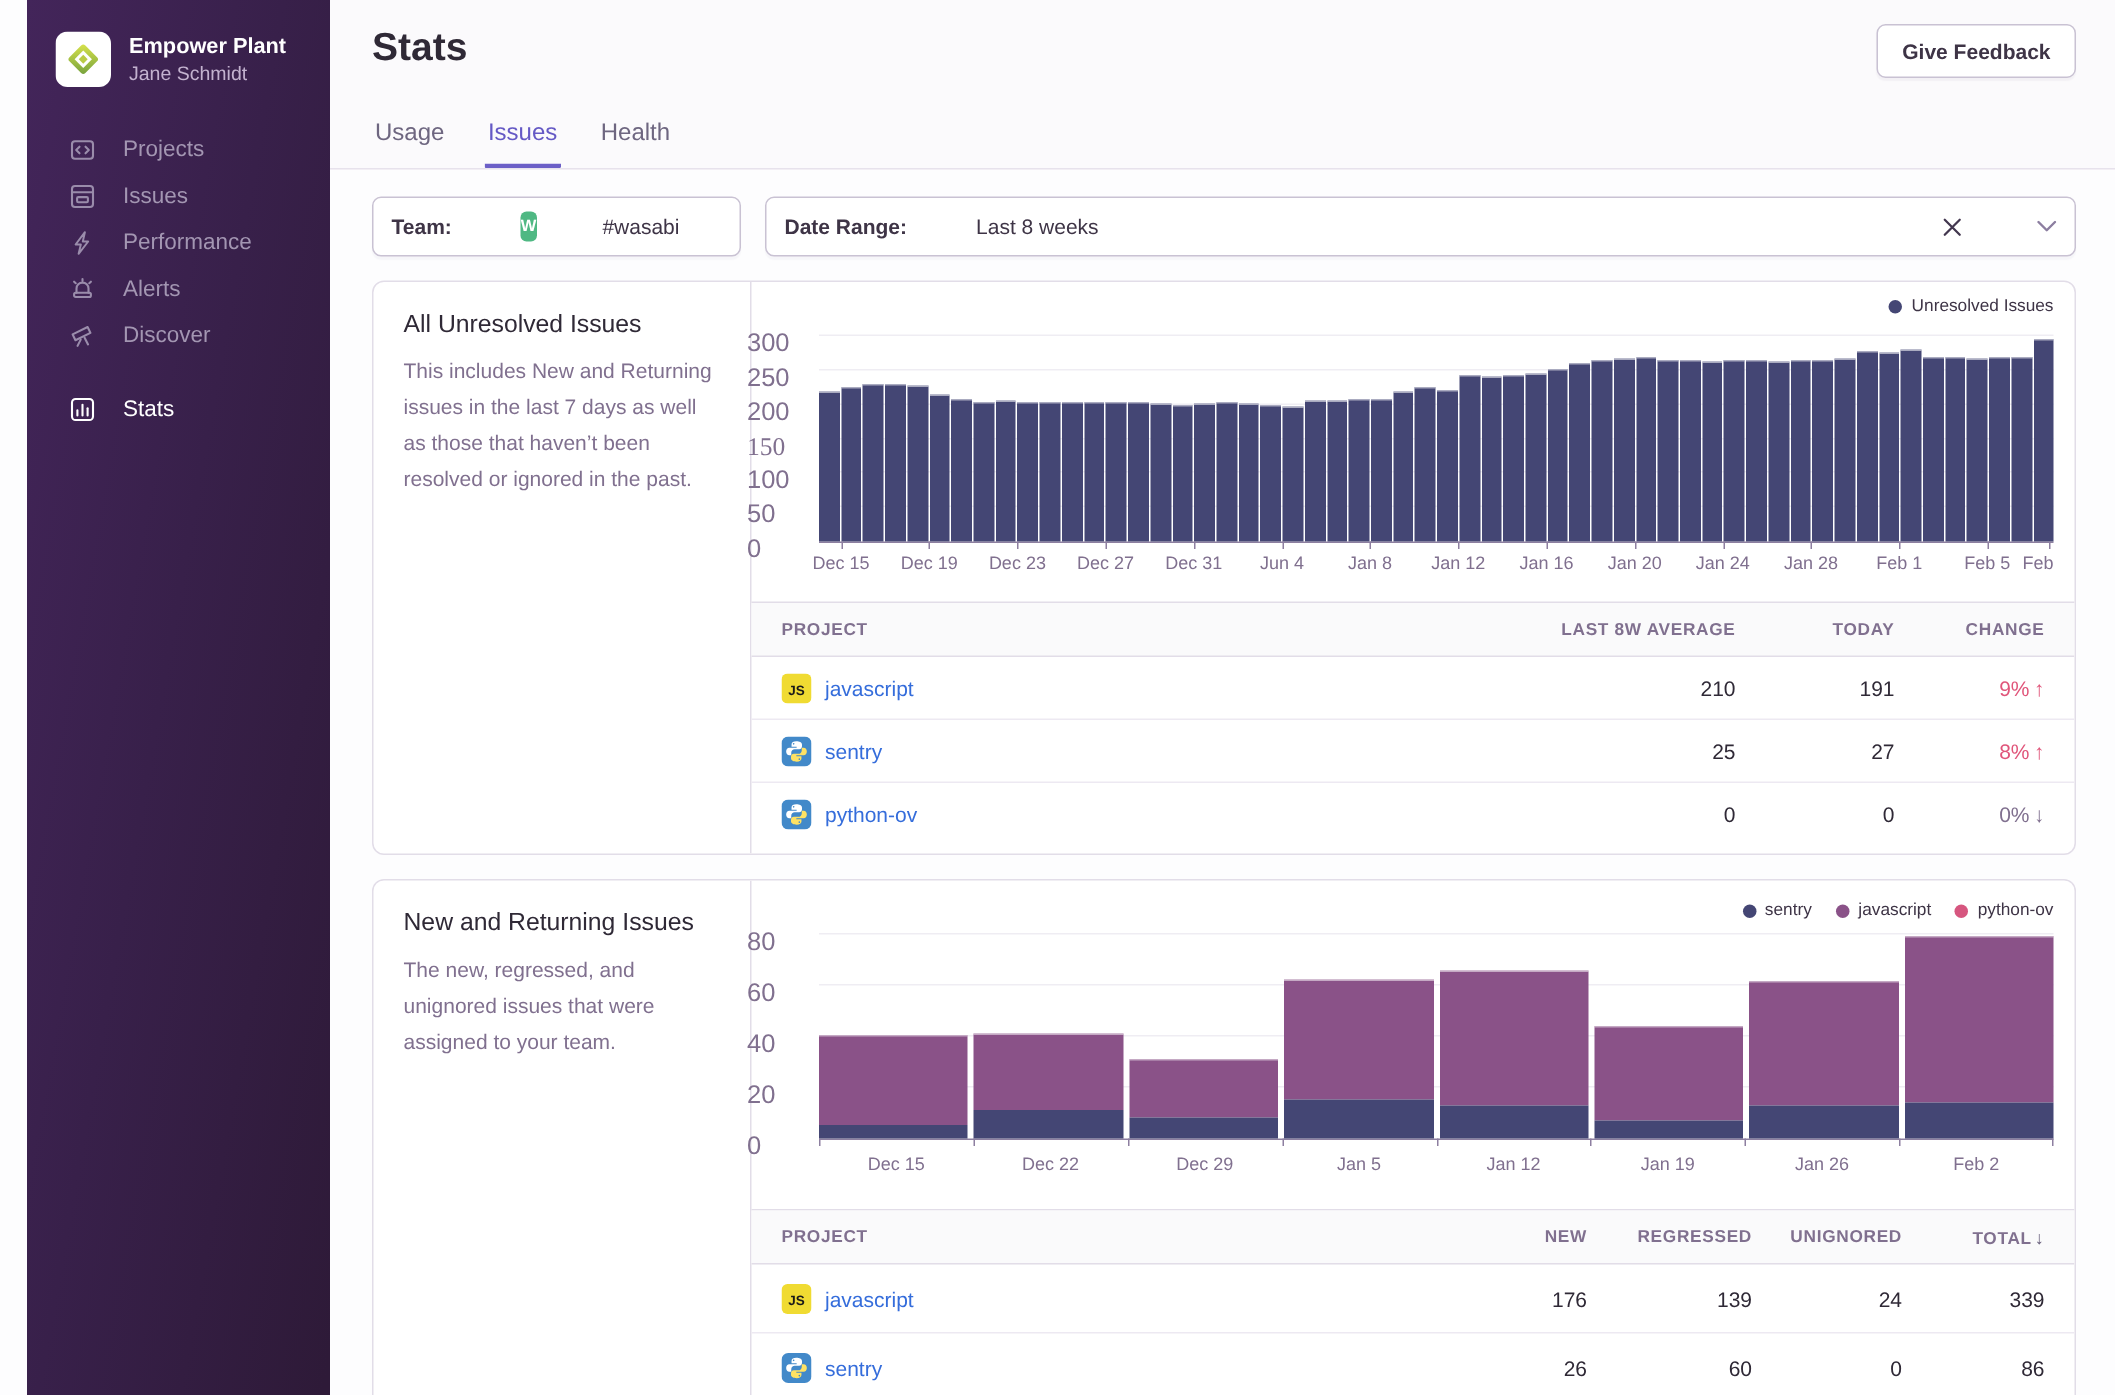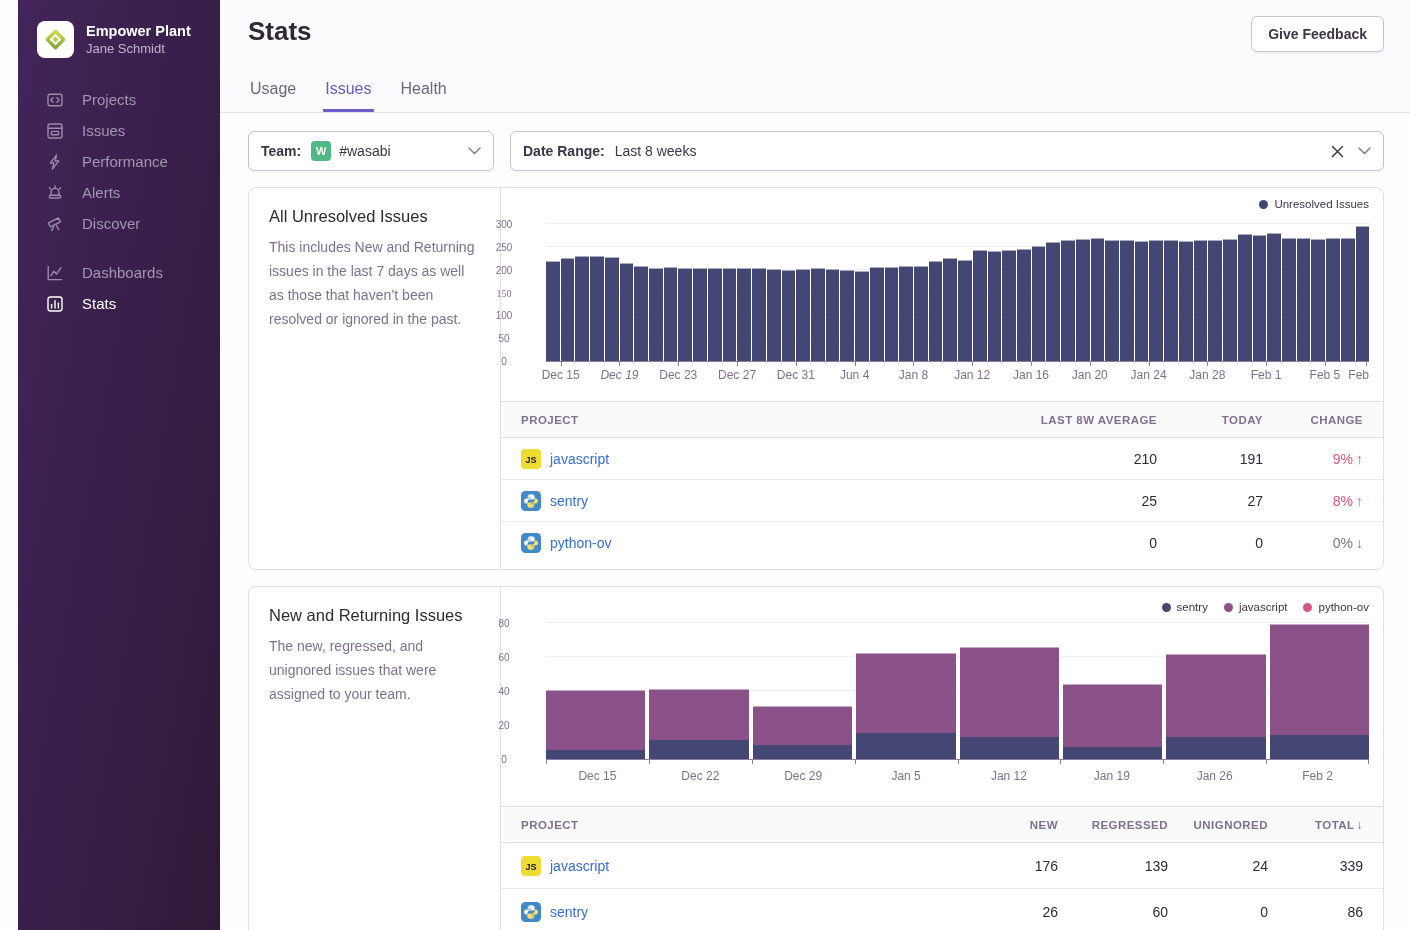--- a/index.html
+++ b/index.html
@@ -35,21 +35,21 @@
     border-radius:6px; padding:9px 16px; font-size:14px; font-weight:bold; color:#3e3446;
     font-family:inherit; cursor:pointer; box-shadow:0 2px 1px rgba(45,0,85,.04); }
   .tabs{ position:absolute; left:28px; bottom:0; display:flex; gap:25px; }
   .tab{ font-size:16px; color:#6e6680; padding:0 2px 11px 2px; cursor:pointer; border-bottom:3px solid transparent; }
   .tab.active{ color:#6559c5; border-bottom-color:#6c5fc7; border-radius:0 0 1px 1px; }
 
   .content{ padding:18px 26px 0 28px; }
   .filter-row{ display:flex; gap:16px; }
   .filter-box{ height:40px; background:#fff; border:1px solid #c9c2d3; border-radius:6px;
     display:flex; align-items:center; padding:0 12px; font-size:14px; color:#3e3446; cursor:pointer;
-    box-shadow:0 2px 1px rgba(45,0,85,.03); }
+    box-shadow:0 2px 1px rgba(45,0,85,.03);gap:36px; }
   .filter-box .flabel{ font-weight:bold; margin-right:10px; }
   .team-filter{ width:246px; }
   .date-filter{ flex:1; }
   .team-avatar{ width:20px; height:20px; border-radius:4px; color:#fff; font-size:11px; font-weight:bold;
     display:flex; align-items:center; justify-content:center; margin-right:8px; }
   .spacer{ flex:1; }
   .chev{ color:#8c7ea0; display:flex; }
   .clear-x{ color:#43374f; display:flex; margin-right:14px; cursor:pointer; }
 
   
@@ -68,21 +68,21 @@
   #chart2-block{ height:219px; }
   .legend{ position:absolute; right:14px; display:flex; gap:16px; align-items:center; }
   #legend1{ top:10px; } #legend2{ top:14px; }
   .legend-item{ display:flex; align-items:center; gap:6px; font-size:11.5px; color:#3e3446; cursor:pointer; }
   .legend-dot{ width:9px; height:9px; border-radius:50%; }
   .plot{ position:absolute; left:45px; right:14px; border-bottom:1px solid #8d7fa0; }
   #chart1-plot{ top:30px; height:144px; }
   #chart2-plot{ top:33px; height:140px; }
   .gridline{ position:absolute; left:0; right:0; height:1px; background:#efedf3; }
   .ylabels{ position:absolute; left:0; width:38px; top:0; bottom:0; }
-  .ylabel{ position:absolute; right:16px; font-size:10px; color:#80708f; transform:translateY(6px); text-align:center; width:38px; }
+  .ylabel{ position:absolute; right:3px; font-size:17px; color:#80708f; transform:translateY(6px); text-align:left; width:38px; }
   .bars{ position:absolute; left:0; right:0; bottom:0; top:0; display:flex; align-items:flex-end; gap:1px; }
   .bar{ flex:1; background:#444674; border-top:1px solid rgba(255,255,255,.55); }
   .bars2{ gap:4px; }
   .sbar{ flex:1; display:flex; flex-direction:column-reverse; }
   .seg{ width:100%; }
   .seg + .seg{ border-top:1px solid rgba(255,255,255,.5); }
   .tick{ position:absolute; top:100%; width:1px; height:5px; background:#8d7fa0; }
   .xlabels{ position:absolute; left:45px; right:14px; height:18px; }
   #chart1-xlabels{ top:180px; } #chart2-xlabels{ top:182px; }
   .xlabel{ position:absolute; font-size:12px; color:#80708f; transform:translateX(-50%); white-space:nowrap; }
@@ -174,29 +174,20 @@
             <svg viewBox="0 0 18 18" fill="none" stroke="currentColor" stroke-width="1.4" stroke-linecap="round" stroke-linejoin="round">
               <path d="M2.4 7.9L12.4 3l1.9 3.9-10 4.9z"></path>
               <path d="M7.8 11.4l-2.1 4.2"></path>
               <path d="M10.4 10.2l2.3 4.4"></path>
             </svg>
           </span>
           <span class="nav-label">Discover</span>
         </div>
       </div>
     <div class="nav-group" id="nav-secondary">
-        <div class="nav-item">
-          <span class="nav-icon">
-            <svg viewBox="0 0 18 18" fill="none" stroke="currentColor" stroke-width="1.4" stroke-linecap="round" stroke-linejoin="round">
-              <path d="M2.2 2.4v13.2h13.4"></path>
-              <path d="M4.8 11.6l3.1-4.4 2.7 2.7 4.4-6.2"></path>
-            </svg>
-          </span>
-          <span class="nav-label">Dashboards</span>
-        </div>
         <div class="nav-item active">
           <span class="nav-icon">
             <svg viewBox="0 0 18 18" fill="none" stroke="currentColor" stroke-width="1.4" stroke-linecap="round" stroke-linejoin="round">
               <rect x="2" y="2" width="14" height="14" rx="2.4"></rect>
               <path d="M5.6 13V9.6"></path>
               <path d="M9 13V5.8"></path>
               <path d="M12.4 13V8.2"></path>
             </svg>
           </span>
           <span class="nav-label">Stats</span>
@@ -345,21 +336,21 @@
               <div class="tick" style="left: calc(58.9286%);"></div>
               <div class="tick" style="left: calc(66.0714%);"></div>
               <div class="tick" style="left: calc(73.2143%);"></div>
               <div class="tick" style="left: calc(80.3571%);"></div>
               <div class="tick" style="left: calc(87.5%);"></div>
               <div class="tick" style="left: calc(94.6429%);"></div>
               <div class="tick" style="left: calc(99.6%);"></div>
             </div>
           <div class="xlabels" id="chart1-xlabels">
               <div class="xlabel" style="left: 1.78571%;">Dec 15</div>
-              <div class="xlabel" style="left: 8.92857%; font-style: italic;">Dec 19</div>
+              <div class="xlabel" style="left: 8.92857%;">Dec 19</div>
               <div class="xlabel" style="left: 16.0714%;">Dec 23</div>
               <div class="xlabel" style="left: 23.2143%;">Dec 27</div>
               <div class="xlabel" style="left: 30.3571%;">Dec 31</div>
               <div class="xlabel" style="left: 37.5%;">Jun 4</div>
               <div class="xlabel" style="left: 44.6429%;">Jan 8</div>
               <div class="xlabel" style="left: 51.7857%;">Jan 12</div>
               <div class="xlabel" style="left: 58.9286%;">Jan 16</div>
               <div class="xlabel" style="left: 66.0714%;">Jan 20</div>
               <div class="xlabel" style="left: 73.2143%;">Jan 24</div>
               <div class="xlabel" style="left: 80.3571%;">Jan 28</div>

